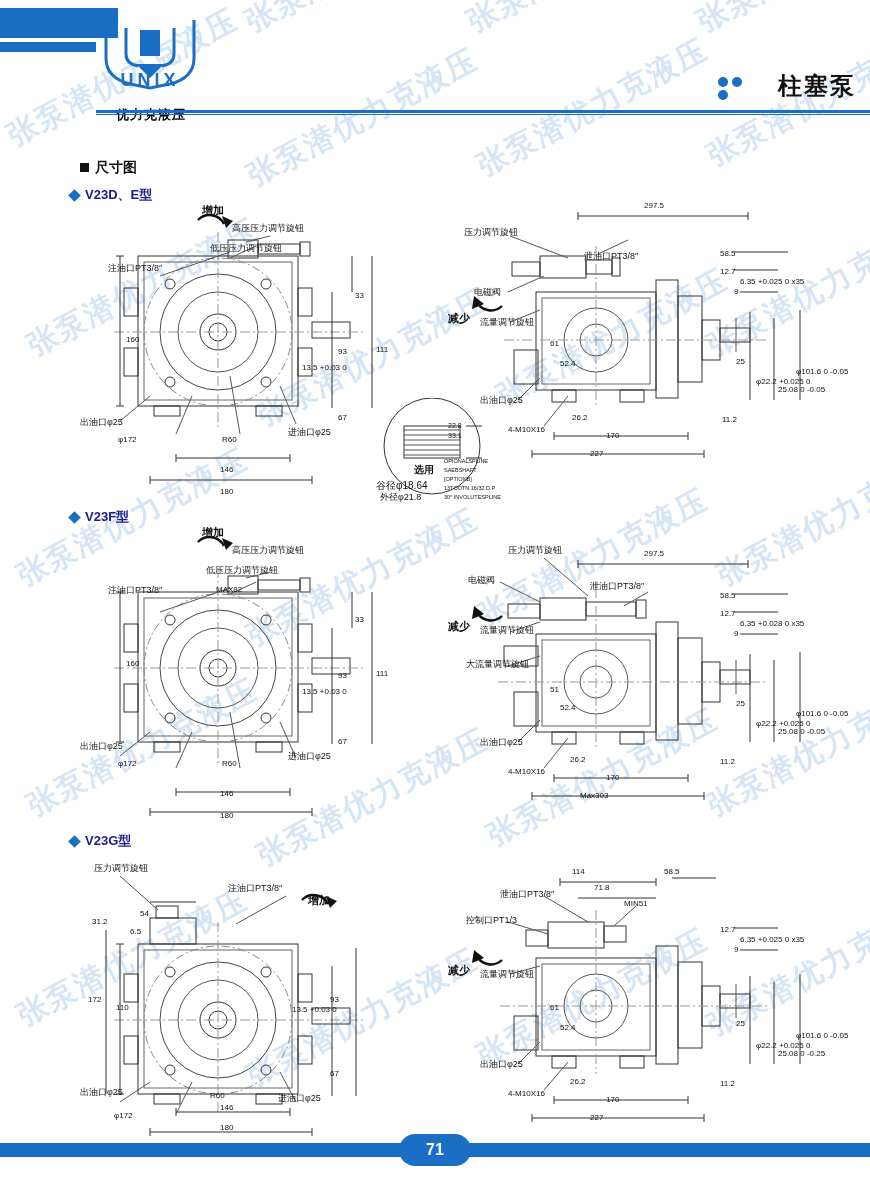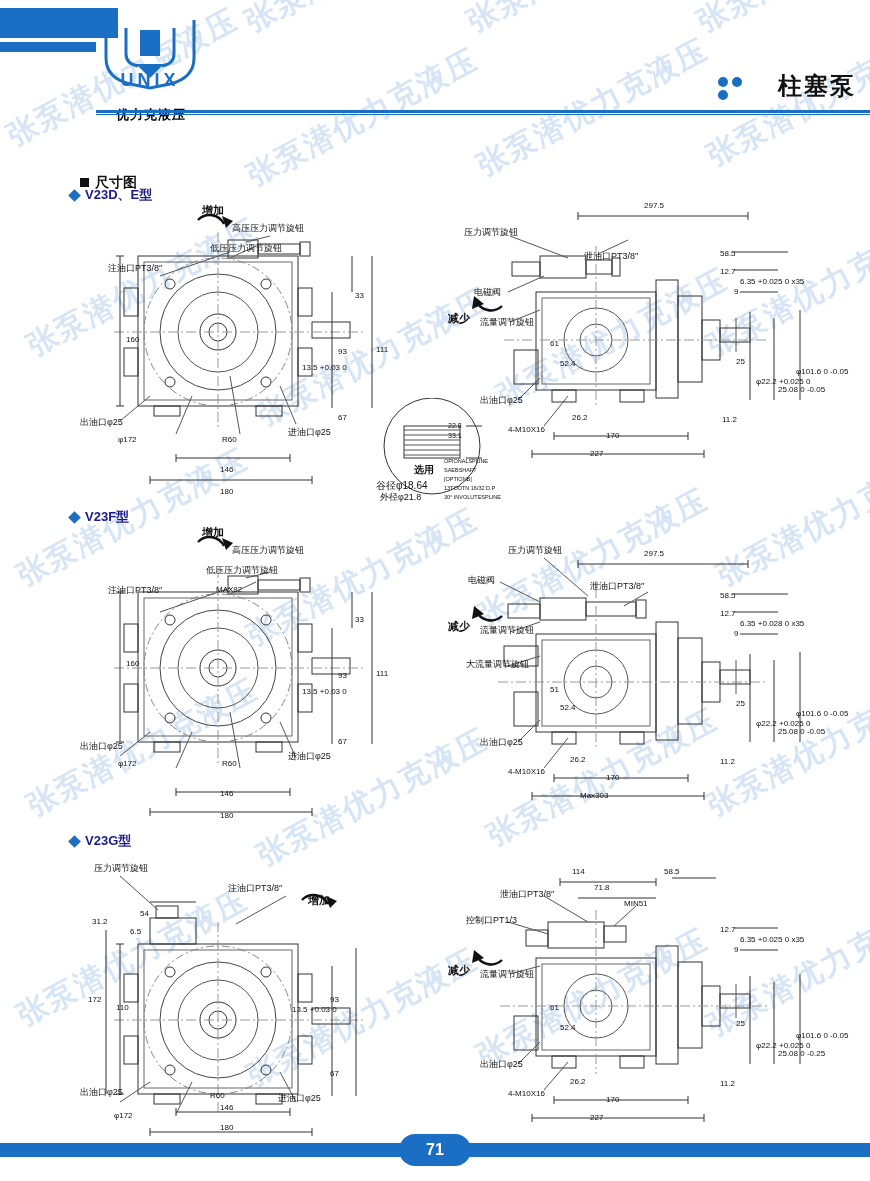--- a/index.html
+++ b/index.html
@@ -95,21 +95,21 @@
 
   <svg class="hdr-dots" viewBox="0 0 34 24">
     <circle cx="7" cy="6" r="5" fill="#1a6fc4"></circle>
     <circle cx="21" cy="6" r="5" fill="#1a6fc4"></circle>
     <circle cx="7" cy="19" r="5" fill="#1a6fc4"></circle>
   </svg>
   <div class="hdr-title">柱塞泵</div>
   <div class="hdr-rule"></div>
   <div class="hdr-rule2"></div>
 
-  <div class="sec-title" style="left:62px;top:174px;padding-left:18px;">
+  <div class="sec-title" style="left:62px;top:159px;padding-left:18px;">
     <span class="sq"></span><span>尺寸图</span>
   </div>
 
   <div class="model-title" style="left:70px;top:186px;">
     <span class="dia"></span><span>V23D、E型</span>
   </div>
 
   <div class="dwg" style="left:80px;top:196px;">
     <svg width="330" height="310" viewBox="0 0 330 310">
       <g stroke="#333" fill="none" stroke-width="1">

